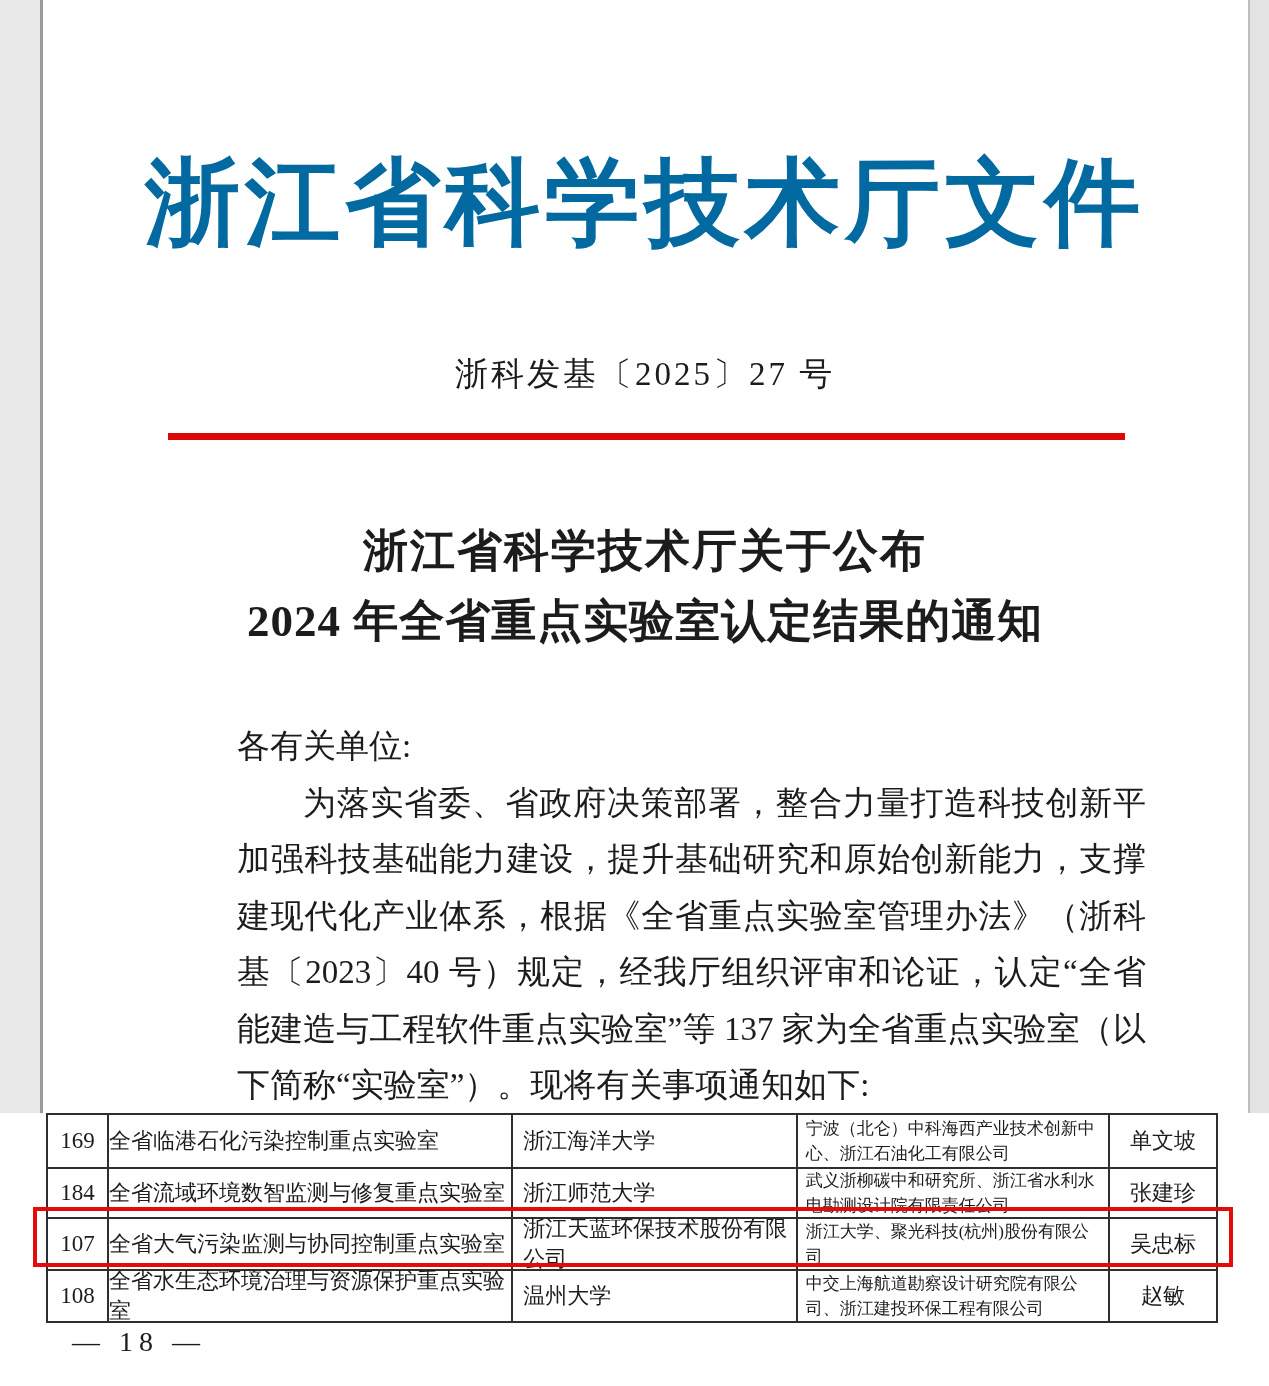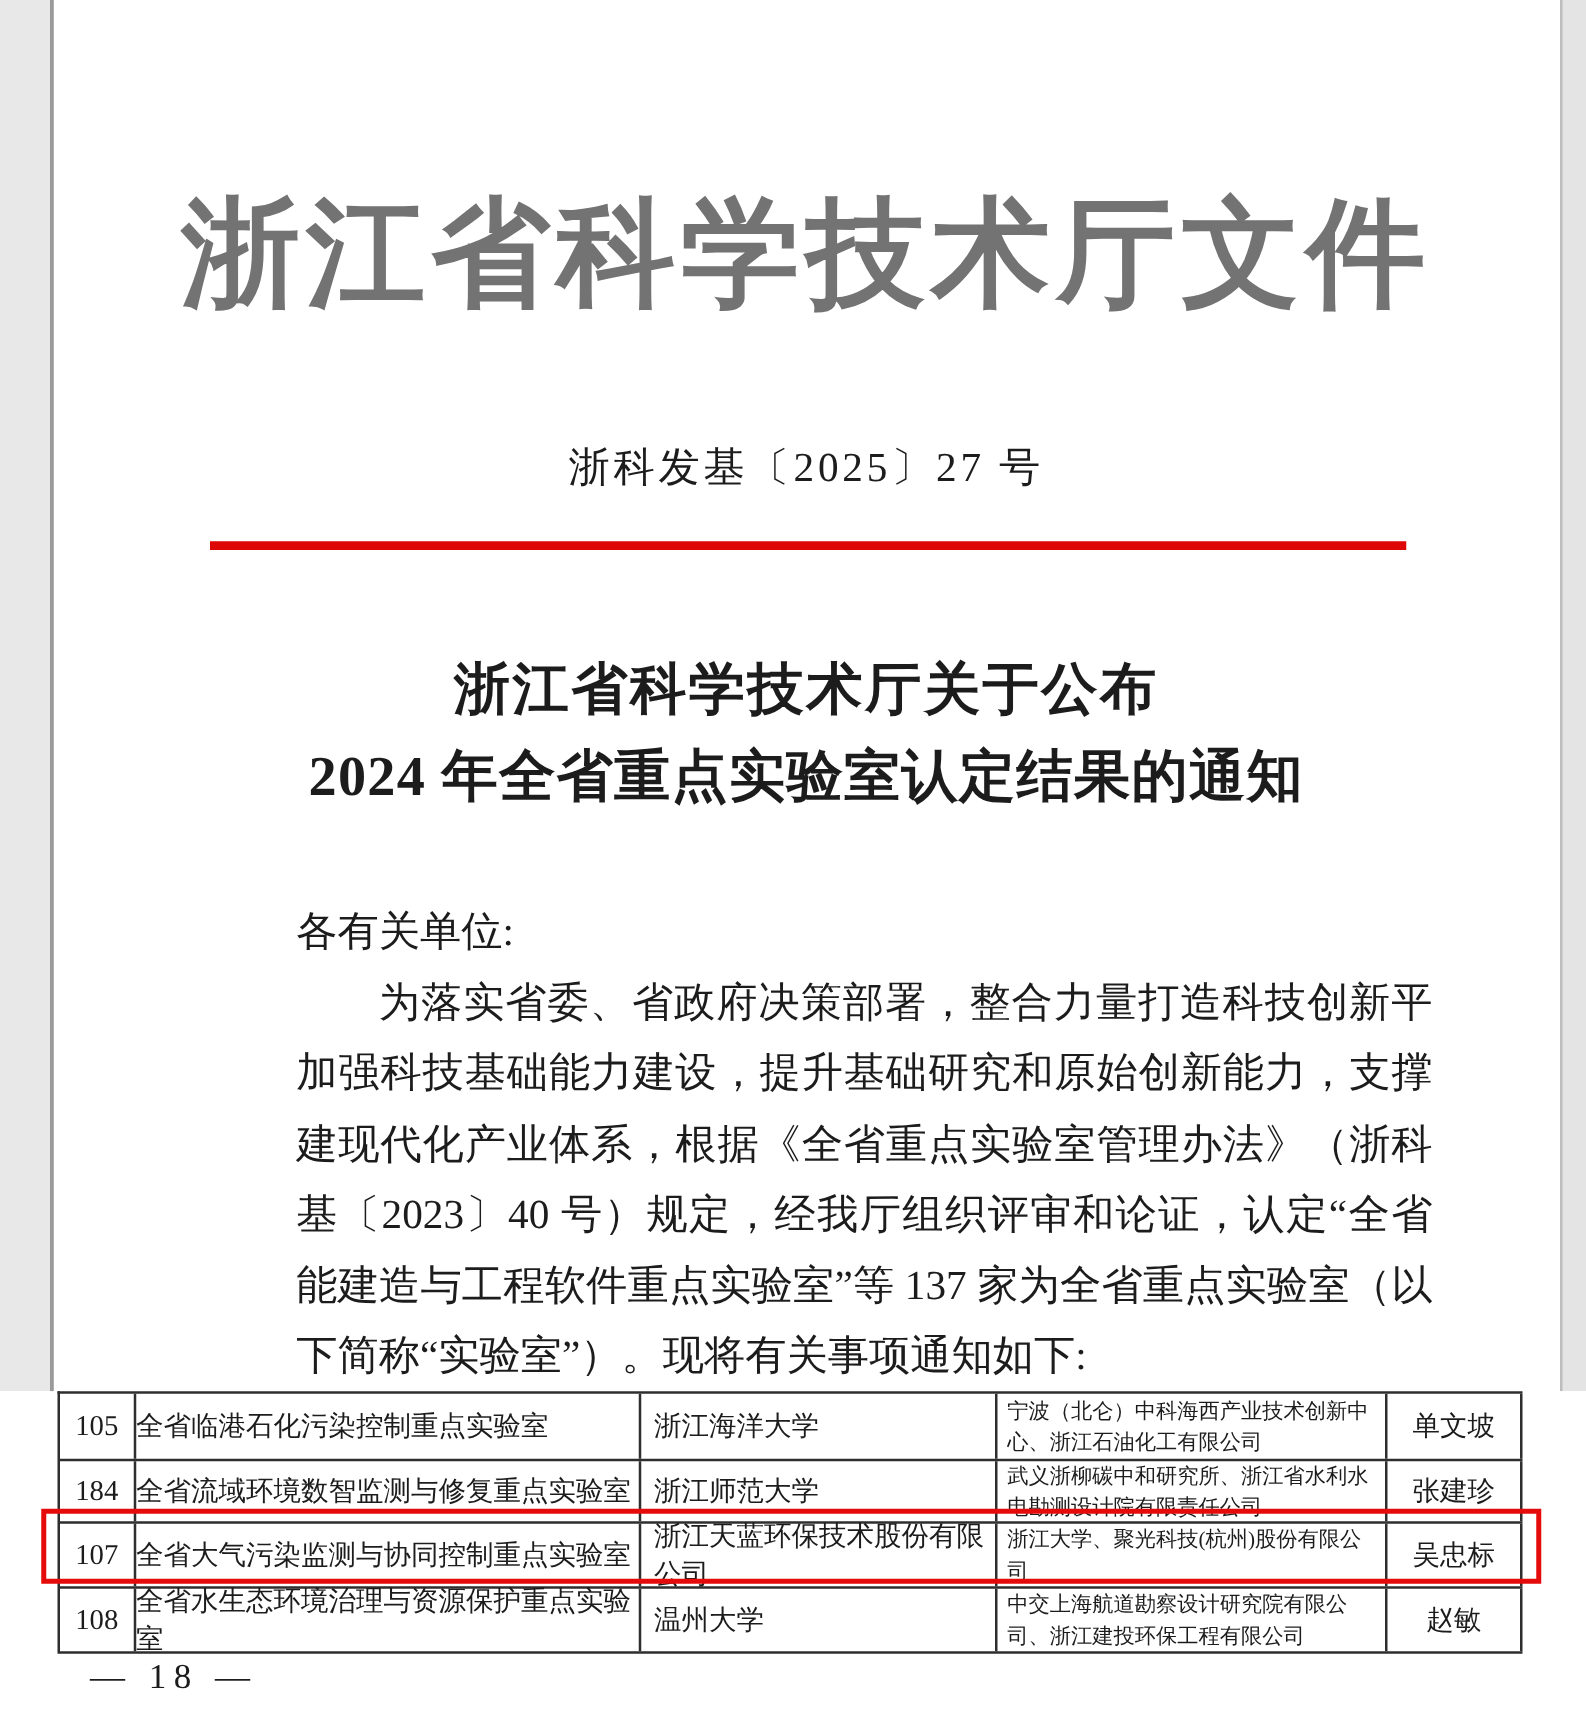--- a/index.html
+++ b/index.html
@@ -13,21 +13,21 @@
 
   
   .top-section { position:absolute; left:0; top:0; width:1269px; height:1113px; background:#ffffff; }
   .margin-left  { position:absolute; left:0; top:0; width:43px; height:1113px; background:#e8e8e8; border-right:3px solid #9a9a9a; }
   .margin-right { position:absolute; right:0; top:0; width:21px; height:1113px; background:#e4e4e4; border-left:2px solid #bdbdbd; }
   .page-inner { position:absolute; left:45px; top:0; width:1200px; height:1113px; }
 
   .header-title {
     position:absolute; left:0; top:140px; width:1200px;
     text-align:center; font-size:95px; font-weight:900;
-    letter-spacing:5px; color:#737373; white-space:nowrap;
+    letter-spacing:5px; color:#0369a1; white-space:nowrap;
   }
   .doc-number {
     position:absolute; left:0; top:352px; width:1200px;
     text-align:center; font-size:33px; letter-spacing:3px;
   }
   .red-rule {
     position:absolute; left:123px; top:433px; width:957px; height:7px;
     background:#dd0806;
   }
   .notice-title-1 {
@@ -96,21 +96,21 @@
         <div class="body-line">下简称“实验室”）。现将有关事项通知如下:</div>
       </div>
     </div>
   </div>
 
   <div class="bottom-section">
 
     <div class="tbl">
 
       <div class="tbl-row">
-        <div class="cell c-no h-52">105</div>
+        <div class="cell c-no h-52">169</div>
         <div class="cell c-lab h-52">全省临港石化污染控制重点实验室</div>
         <div class="cell c-inst h-52">浙江海洋大学</div>
         <div class="cell c-part h-52">宁波（北仑）中科海西产业技术创新中心、浙江石油化工有限公司</div>
         <div class="cell c-dir h-52">单文坡</div>
       </div>
 
       <div class="tbl-row">
         <div class="cell c-no h-48">184</div>
         <div class="cell c-lab h-48">全省流域环境数智监测与修复重点实验室</div>
         <div class="cell c-inst h-48">浙江师范大学</div>

